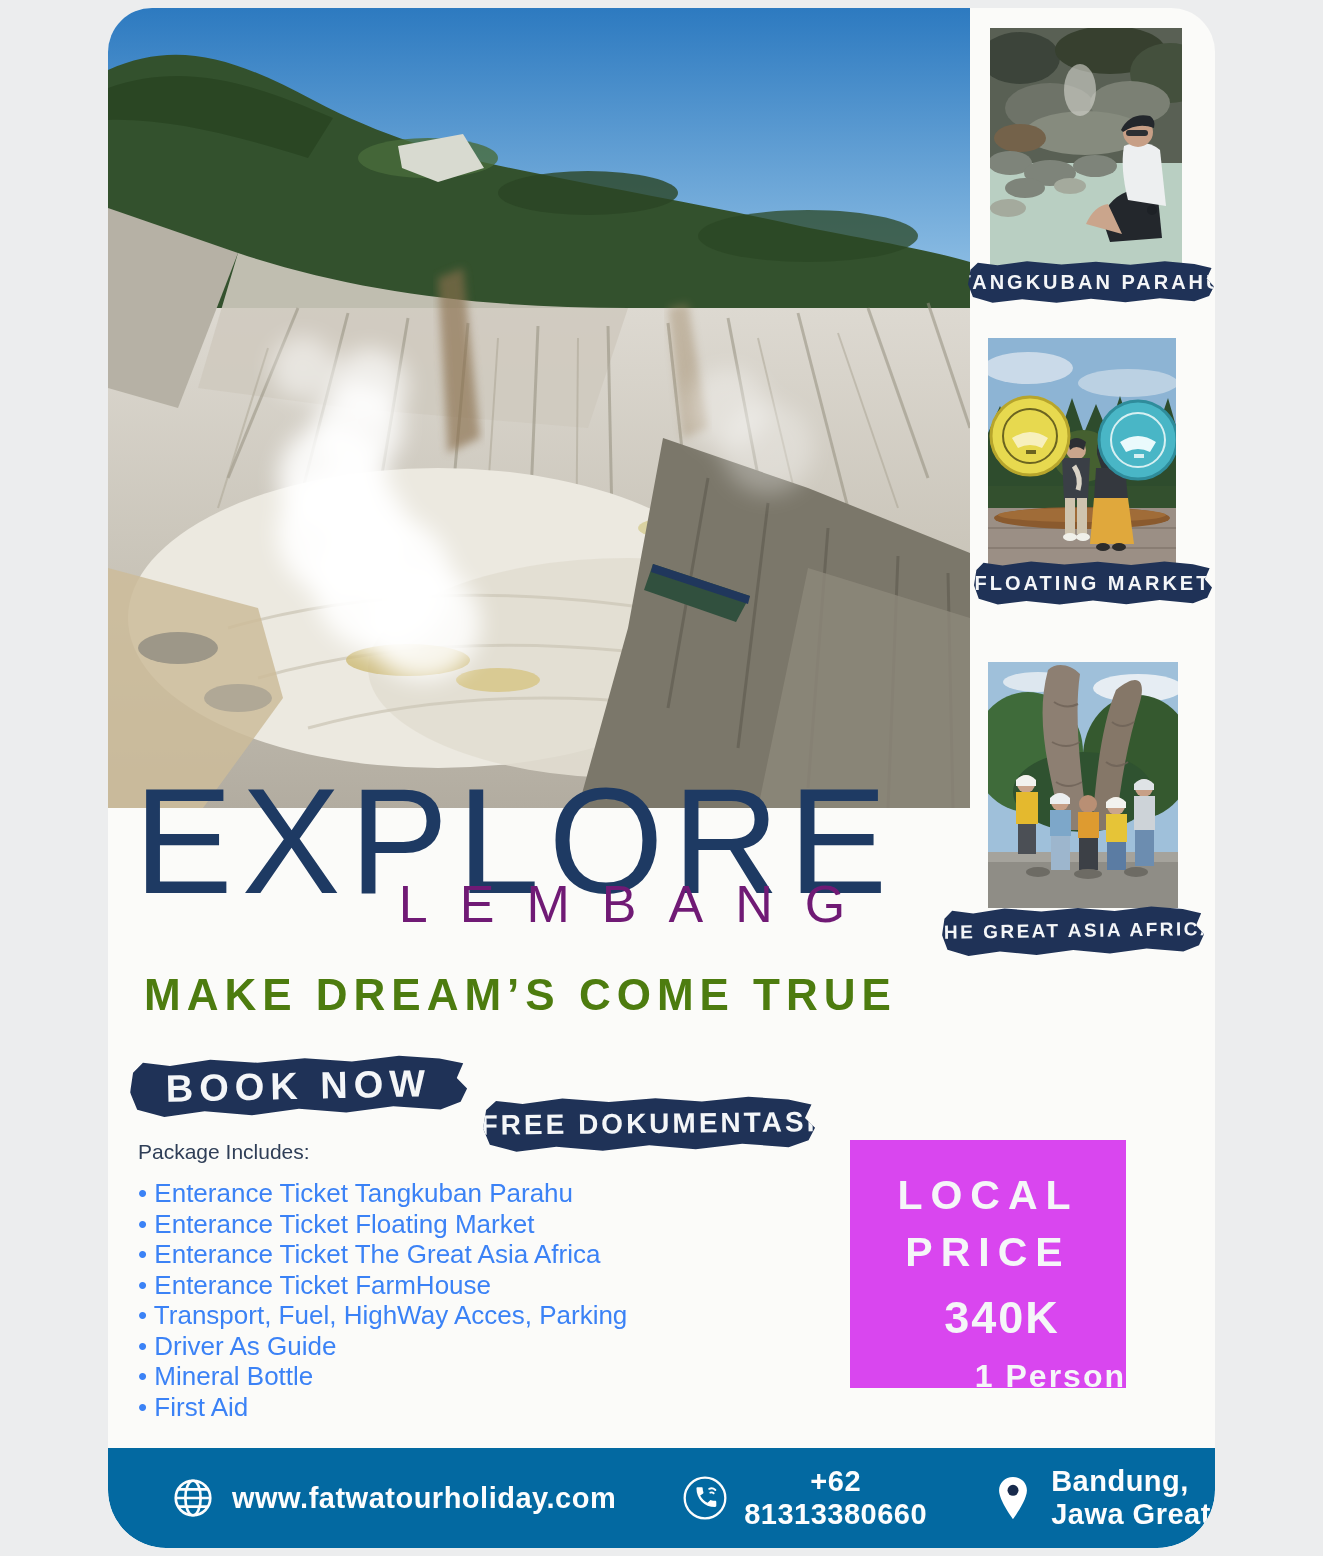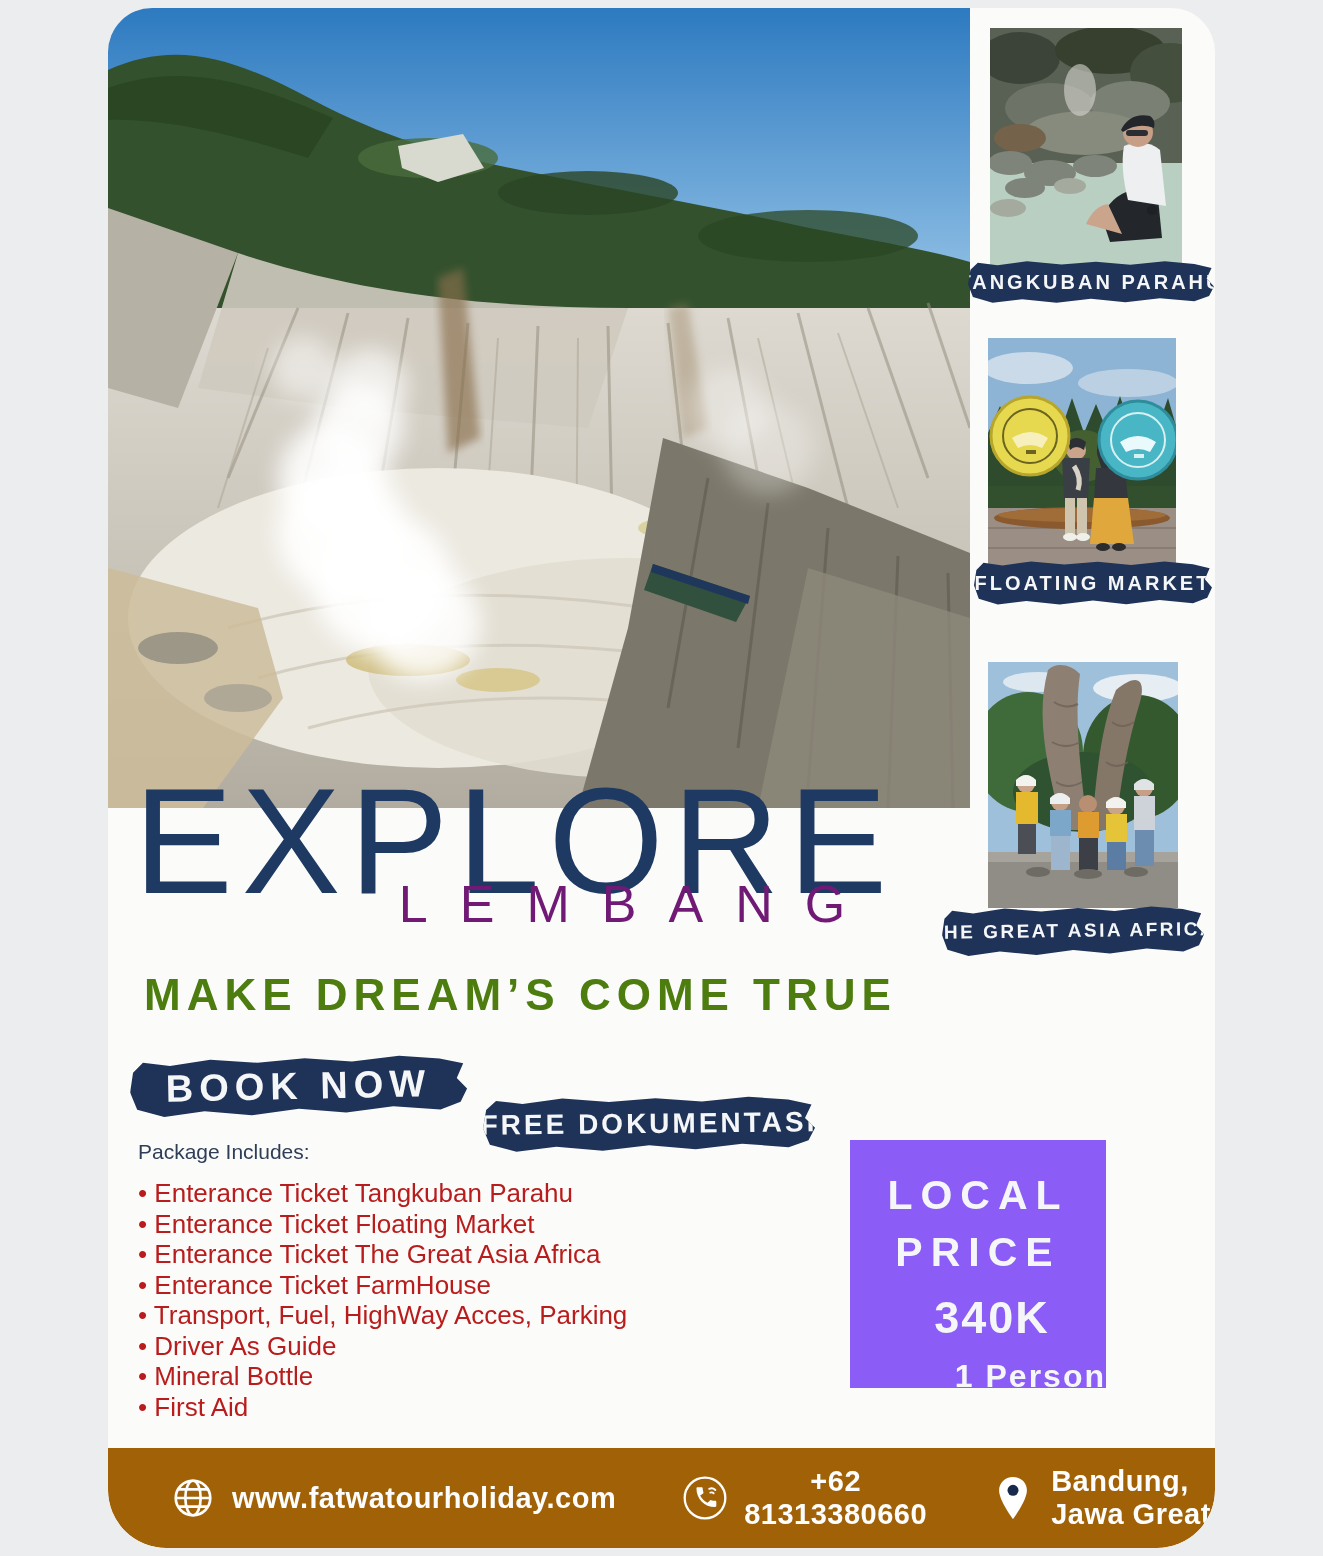--- a/index.html
+++ b/index.html
@@ -66,36 +66,36 @@
   }
   
   .pkg-head {
     position:absolute; left:30px; top:1132px;
     font-size:21px; color:#2f3e57;
   }
   .pkg-list {
     position:absolute; left:30px; top:1170px; list-style:none;
   }
   .pkg-list li {
-    font-size:26px; color:#b91c1c; line-height:30.5px;
+    font-size:26px; color:#3b82f6; line-height:30.5px;
   }
   .pkg-list li::before { content:"• "; }
   
   .price-box {
-    position:absolute; left:742px; top:1132px; width:256px; height:248px;
-    background:#8b5cf6; color:#f5f6f8; text-align:center;
+    position:absolute; left:742px; top:1132px; width:276px; height:248px;
+    background:#d946ef; color:#f5f6f8; text-align:center;
   }
   .price-l1 { margin-top:32px; font-size:41px; font-weight:bold; letter-spacing:8px; }
   .price-l2 { margin-top:10px; font-size:41px; font-weight:bold; letter-spacing:8px; }
   .price-amt { margin-top:16px; font-size:45px; font-weight:bold; letter-spacing:2px;padding-left:28px; }
   .price-per { margin-top:14px; font-size:32px; font-weight:bold; letter-spacing:2px;text-align:right; }
   
   .footer {
     position:absolute; left:0; bottom:0; width:100%; height:100px;
-    background:#a16207; display:flex; align-items:center;
+    background:#0369a1; display:flex; align-items:center;
     border-radius:0 0 58px 58px;
   }
   .contact { display:flex; align-items:center; gap:16px; color:#fdfdfd; }
   .contact .txt { font-size:29px; font-weight:600; letter-spacing:0.5px; }
   .c-web  { margin-left:62px; cursor:pointer; }
   .c-tel  { margin-left:66px; cursor:pointer;text-align:center; }
   .c-loc  { margin-left:64px; }
   .icon svg { display:block; }
 </style>
 </head>

